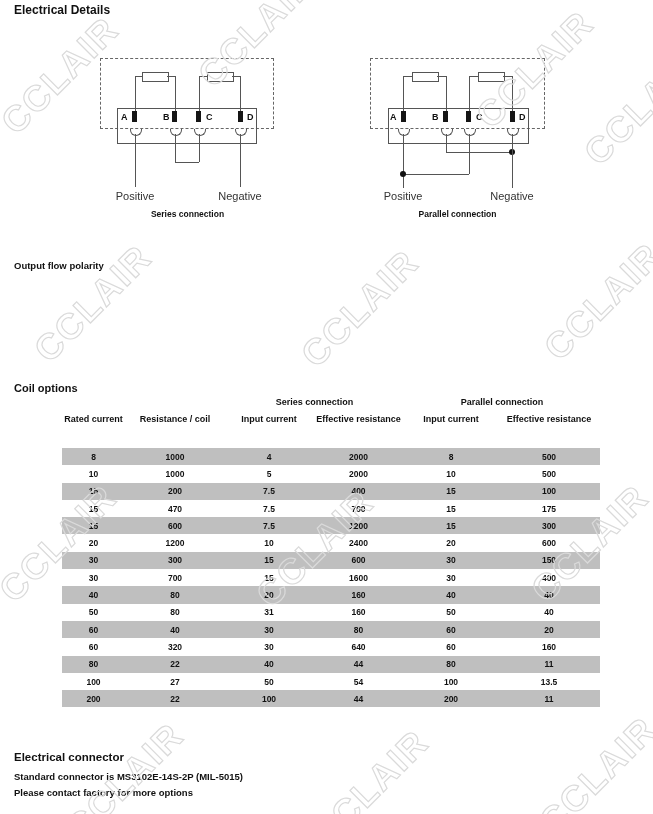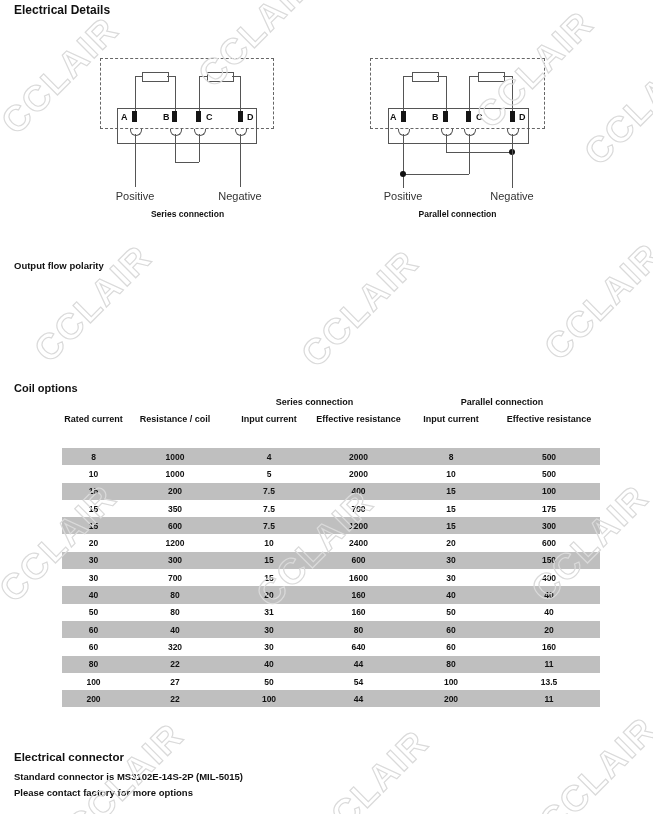--- a/index.html
+++ b/index.html
@@ -190,21 +190,21 @@
         <tr class="shaded">
           <td>15</td>
           <td>200</td>
           <td>7.5</td>
           <td>400</td>
           <td>15</td>
           <td>100</td>
         </tr>
         <tr>
           <td>15</td>
-          <td>350</td>
+          <td>470</td>
           <td>7.5</td>
           <td>700</td>
           <td>15</td>
           <td>175</td>
         </tr>
         <tr class="shaded">
           <td>15</td>
           <td>600</td>
           <td>7.5</td>
           <td>1200</td>

